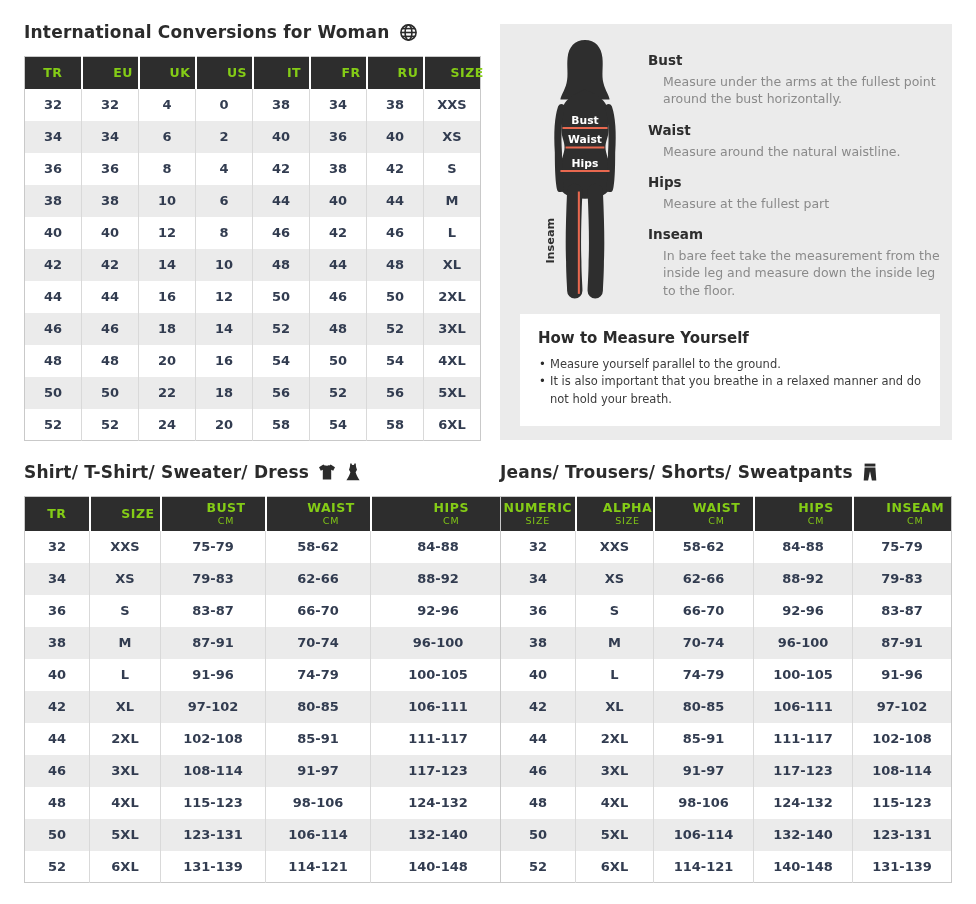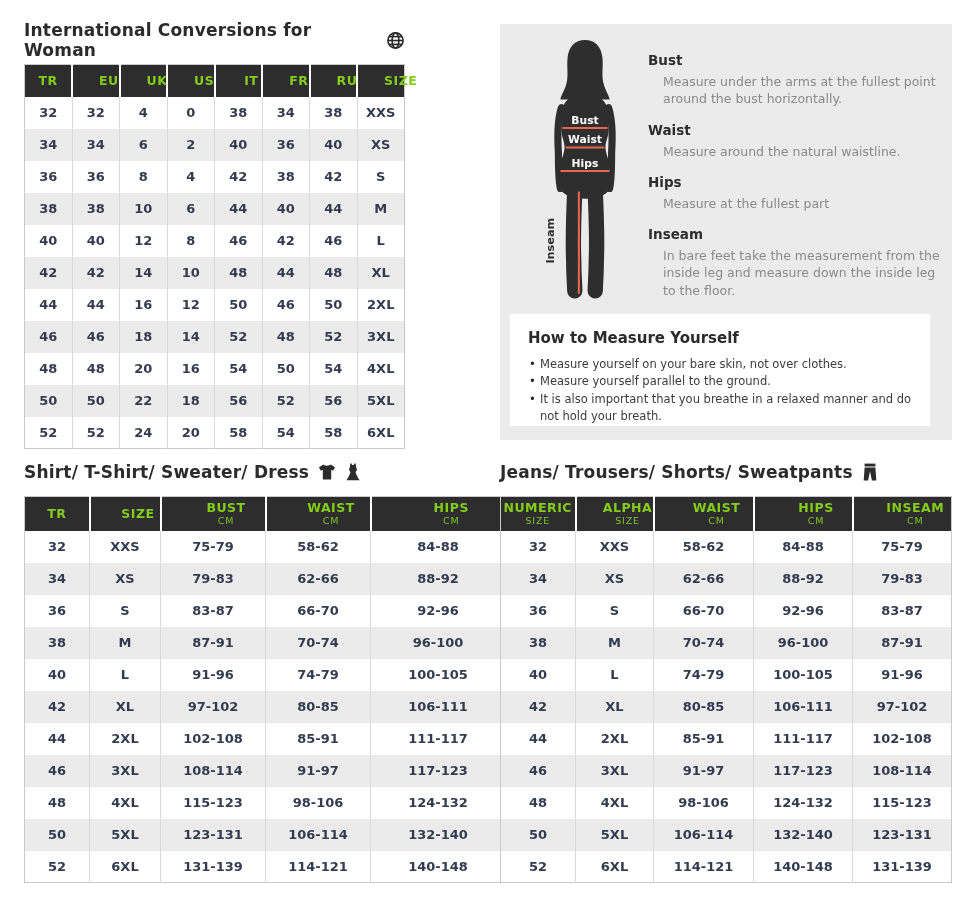--- a/index.html
+++ b/index.html
@@ -29,32 +29,32 @@
   .tops-table    th:nth-child(1), .tops-table    td:nth-child(1){ width:65px; }
   .tops-table    th:nth-child(2), .tops-table    td:nth-child(2){ width:71px; }
   .tops-table    th:nth-child(3), .tops-table    td:nth-child(3){ width:105px; }
   .tops-table    th:nth-child(4), .tops-table    td:nth-child(4){ width:105px; }
   .bottoms-table th:nth-child(1), .bottoms-table td:nth-child(1){ width:75px; }
   .bottoms-table th:nth-child(2), .bottoms-table td:nth-child(2){ width:78px; }
   .bottoms-table th:nth-child(3), .bottoms-table td:nth-child(3){ width:100px; }
   .bottoms-table th:nth-child(4), .bottoms-table td:nth-child(4){ width:99px; }
 
   
-  #sec-intl    { position:absolute; left:24px; top:28px;  width:381px; }
+  #sec-intl    { position:absolute; left:24px; top:20px;  width:457px; }
   #sec-tops    { position:absolute; left:24px; top:460px; width:482px; }
   #sec-bottoms { position:absolute; left:500px; top:460px; width:452px; }
   #sec-intl .section-title, #sec-tops .section-title, #sec-bottoms .section-title { margin-bottom:12px; }
 
   
   #sec-panel { position:absolute; left:500px; top:24px; width:452px; height:416px; background:#ebebeb; }
   .figure-wrap { position:absolute; left:26px; top:14px; width:118px; height:262px; }
   .guide-col { position:absolute; left:148px; top:28px; width:302px; }
   .guide-item h4 { font-size:13.5px; font-weight:bold; color:#2e2e2e; margin:0 0 5px 0; }
   .guide-item p  { font-size:12.5px; color:#8a8a8a; line-height:1.38; margin:0 0 14px 15px; }
-  .howto-box { position:absolute; left:10px; top:290px; width:420px; height:112px;
+  .howto-box { position:absolute; left:20px; top:290px; width:420px; height:112px;
                background:#ffffff; padding:15px 18px 12px 18px; }
   .howto-box h3 { font-size:15px; font-weight:bold; color:#2b2b2b; margin:0 0 9px 0; }
   .howto-box ul { list-style:none; }
   .howto-box li { position:relative; font-size:11.5px; color:#3c3c3c; line-height:1.5;
                   padding-left:12px; }
   .howto-box li::before { content:"•"; position:absolute; left:1px; top:0; color:#2b2b2b; }
 
   svg text { font-family:"DejaVu Sans","Liberation Sans",sans-serif; }
 </style>
 </head>
@@ -245,21 +245,20 @@
       </div>
       <div class="guide-item">
         <h4>Inseam</h4>
         <p>In bare feet take the measurement from the inside leg and measure down the inside leg to the floor.</p>
       </div>
     </div>
 
     <div class="howto-box">
       <h3>How to Measure Yourself</h3>
       <ul>
-          <li>Measure yourself on your bare skin, not over clothes.</li>
           <li>Measure yourself parallel to the ground.</li>
           <li>It is also important that you breathe in a relaxed manner and do not hold your breath.</li>
         </ul>
     </div>
   </section>
 
   <section id="sec-tops">
     <h2 class="section-title">
       <span>Shirt/ T-Shirt/ Sweater/ Dress</span>
       <span class="title-icon">

